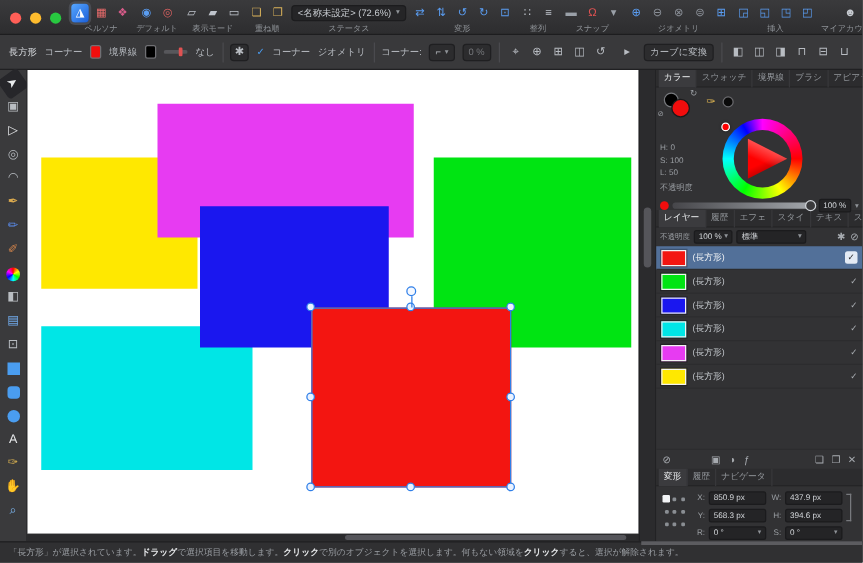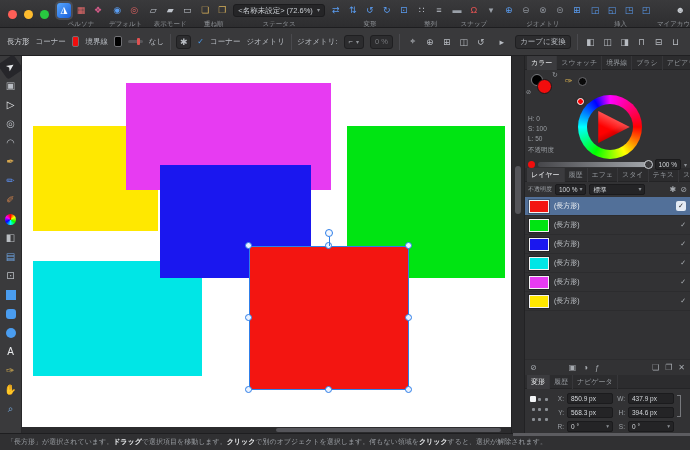--- a/index.html
+++ b/index.html
@@ -255,21 +255,21 @@
     <span class="slider">
         <span class="slider-mark"></span>
       </span>
     <span>なし</span>
     <span class="ct-sep"></span>
     <span class="icon-btn ct-box">✱</span>
     <span class="ct-check">✓</span>
     <span>コーナー</span>
     <span>ジオメトリ</span>
     <span class="ct-sep"></span>
-    <span>ジオメトリ:</span>
+    <span>コーナー:</span>
     <span class="ct-box">
         <span>⌐</span>
         <span class="dd-arrow">▾</span>
       </span>
     <span class="ct-box dim">0 %</span>
     <span class="ct-sep"></span>
     <span id="ct-tool-buttons">
         <span class="icon-btn">⌖</span>
         <span class="icon-btn">⊕</span>
         <span class="icon-btn">⊞</span>

